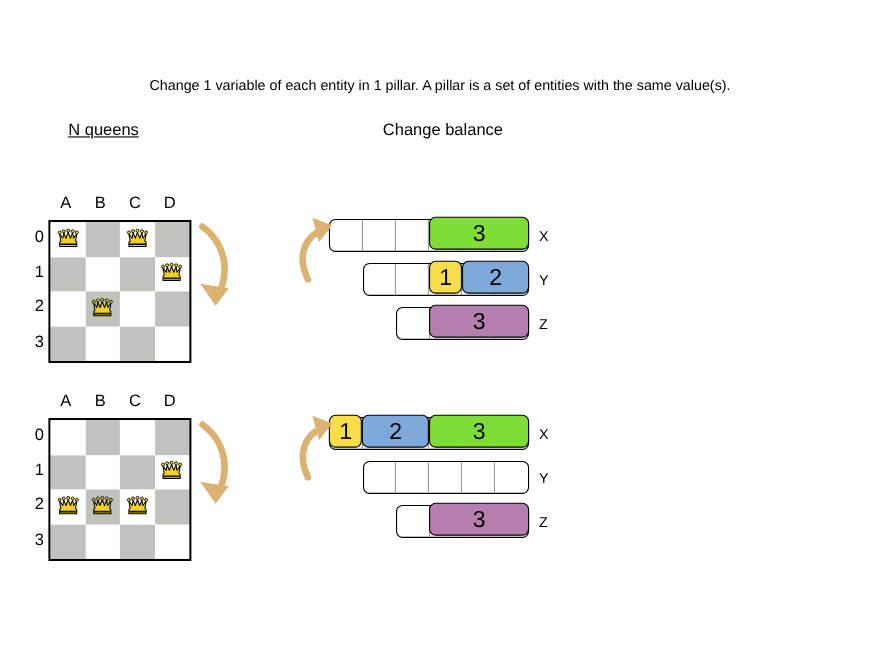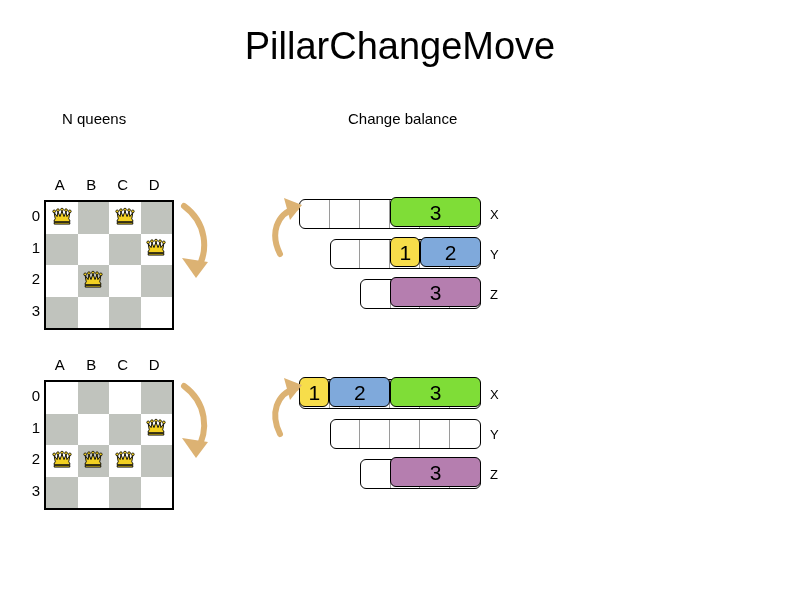--- a/index.html
+++ b/index.html
@@ -15,21 +15,21 @@
     position:absolute;top:24px;left:0;width:800px;text-align:center;
     font-size:38px;font-weight:400;letter-spacing:0px;line-height:44px;
   }
   .subtitle{
     position:absolute;top:70px;left:0;width:800px;text-align:center;
     font-size:13px;font-weight:400;line-height:16px;
   }
   .section-head{
     position:absolute;font-size:15px;font-weight:400;
   }
-  #head-nqueens{top:110px;left:62px;}
+  #head-nqueens{top:110px;left:62px;text-decoration:underline;}
   #head-cloud{top:110px;left:348px;}
 
   
   .board-wrap{position:absolute;}
   .board{
     position:absolute;left:0;top:0;
     width:126px;height:126px;
     border:2px solid #000;box-sizing:content-box;
     display:grid;grid-template-columns:repeat(4,31.5px);grid-template-rows:repeat(4,31.5px);
   }
@@ -75,21 +75,21 @@
   }
 
   
   .arrow{position:absolute;}
 </style>
 </head>
 <body>
 
 <div class="page">
 
-  <div class="title">PillarChangeMove</div>
+  <div class="subtitle">Change 1 variable of each entity in 1 pillar. A pillar is a set of entities with the same value(s).</div>
 
   <div class="section-head" id="head-nqueens">N queens</div>
   <div class="section-head" id="head-cloud">Change balance</div>
 
   <div id="boards-host">
       <div class="board-wrap" style="left: 44px; top: 198px;">
         <div class="col-label" style="left: 0px;">A</div>
         <div class="col-label" style="left: 31.5px;">B</div>
         <div class="col-label" style="left: 63px;">C</div>
         <div class="col-label" style="left: 94.5px;">D</div>

